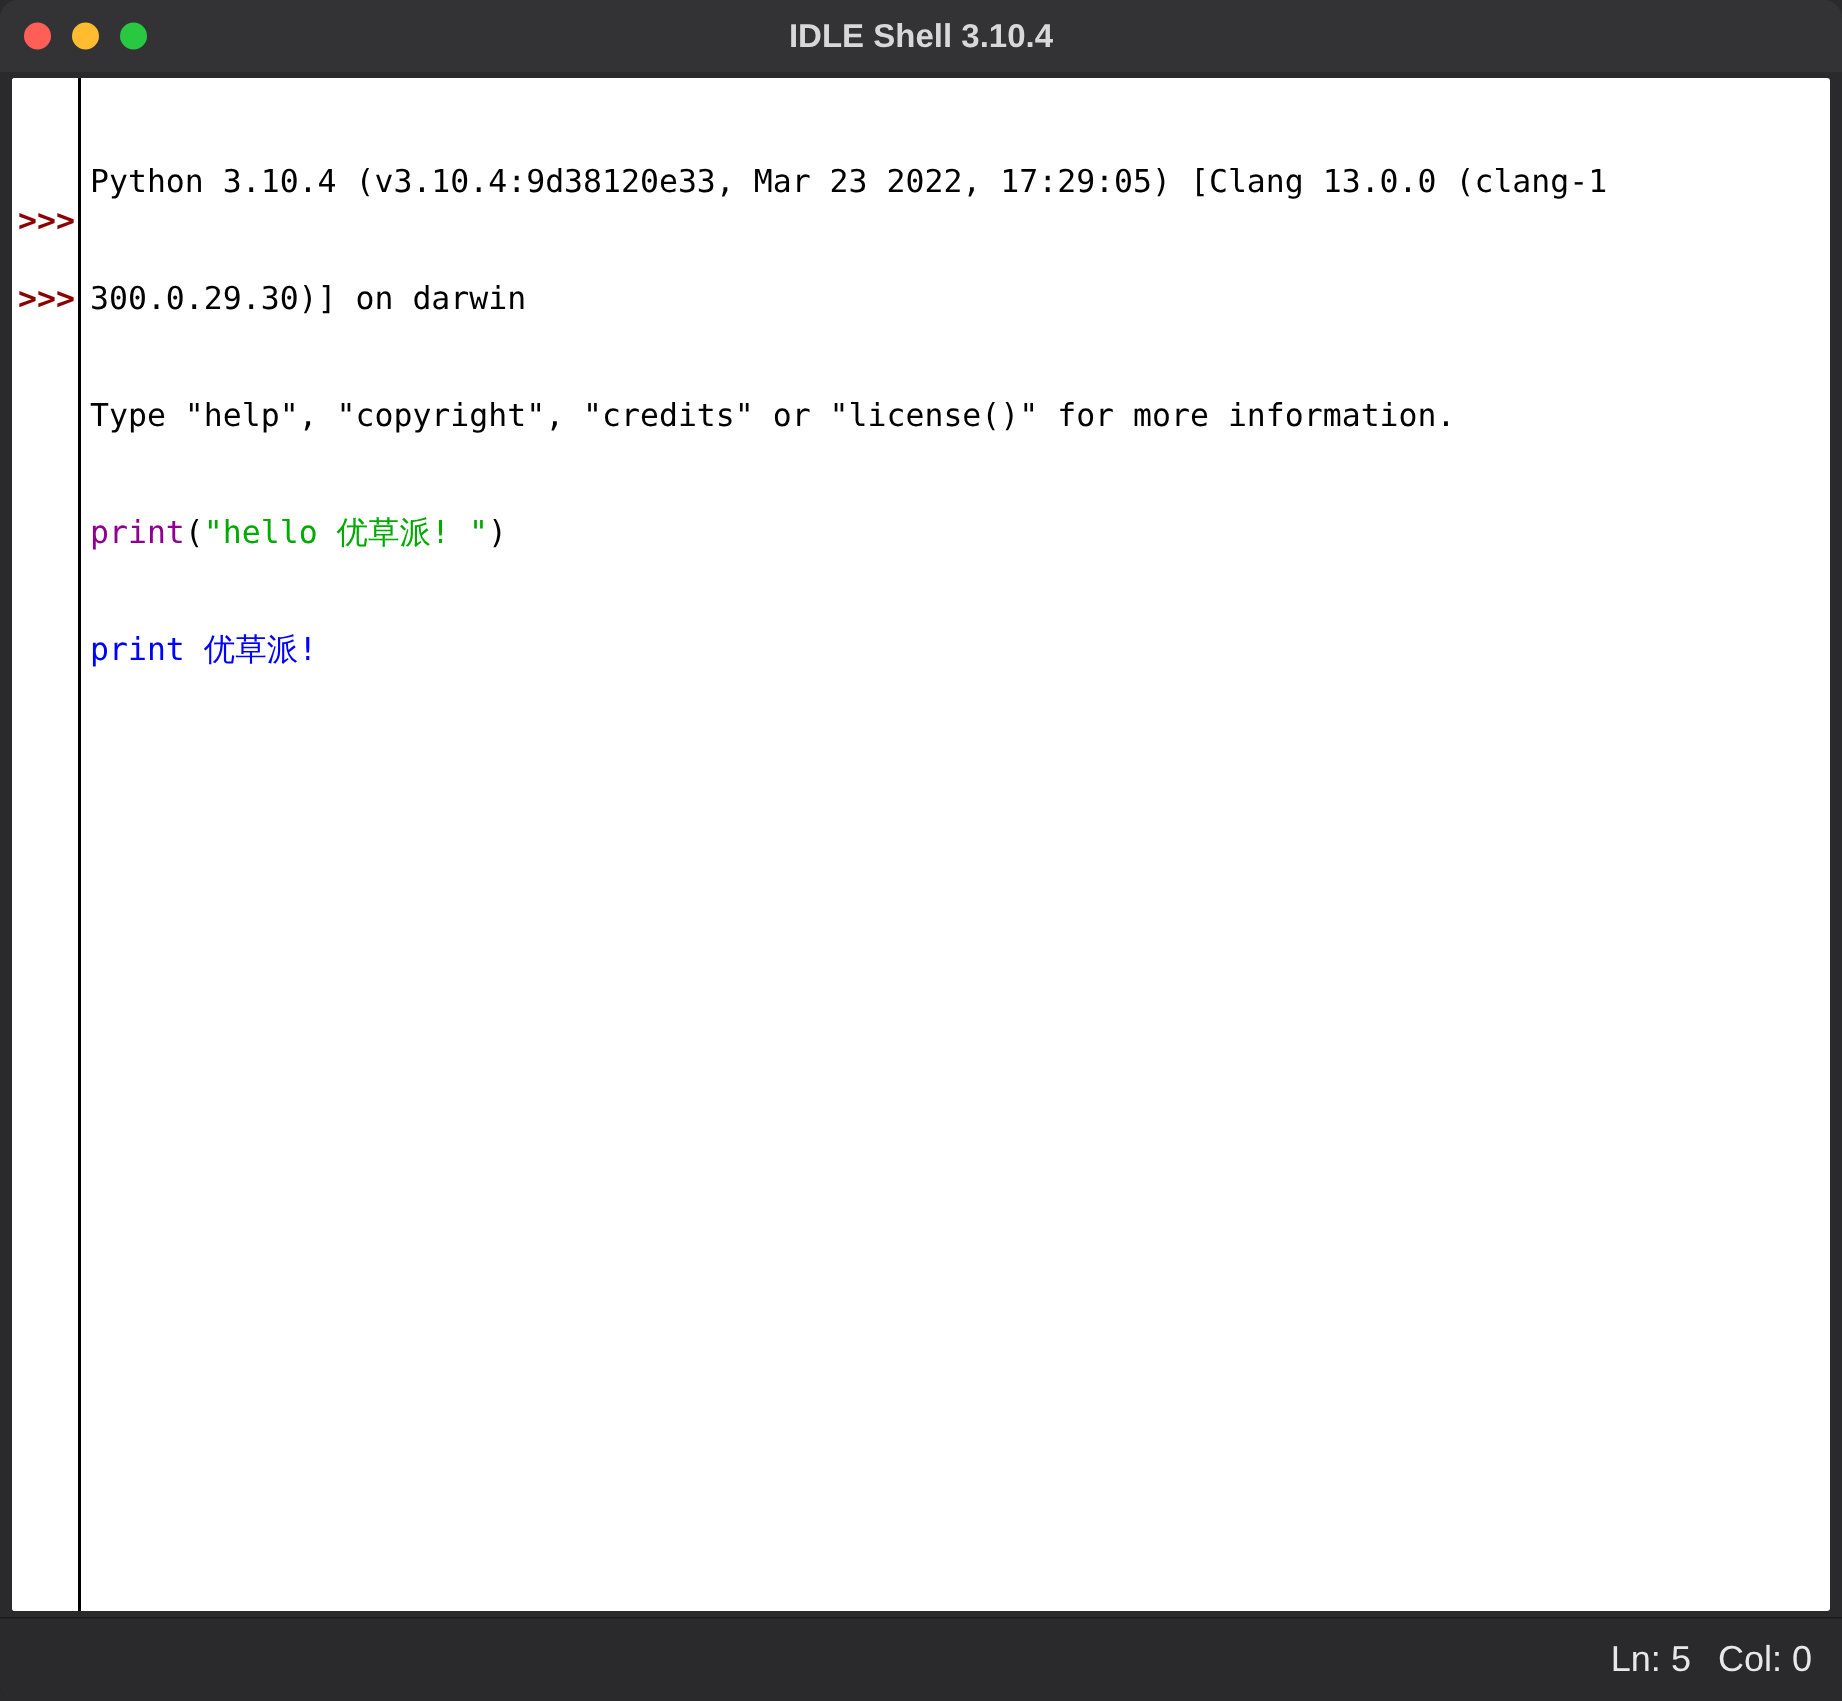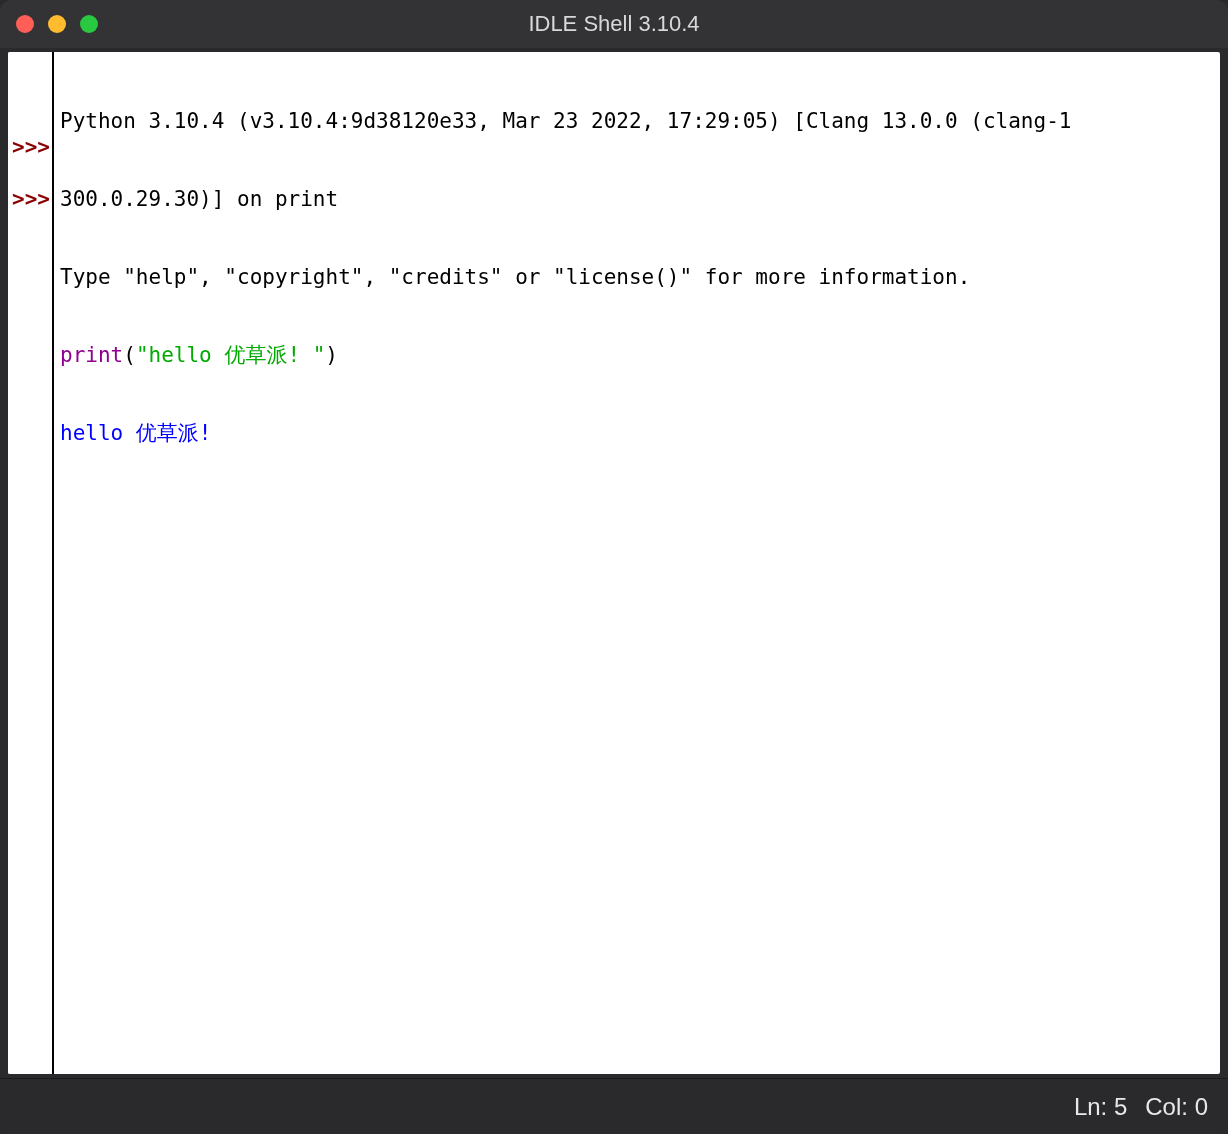--- a/index.html
+++ b/index.html
@@ -47,21 +47,21 @@
     .tl-close { background: #ff5f57; }
     .tl-min { background: #febc2e; }
     .tl-max { background: #28c840; }
     .window-title {
       position: absolute;
       left: 0;
       right: 0;
       text-align: center;
       color: #d8d8d8;
       font-size: 22px;
-      font-weight: 400;
+      font-weight: 700;
       pointer-events: none;
     }
     .content-area {
       flex: 1;
       background: #ffffff;
       display: flex;
       margin: 4px 8px 4px 8px;
       border-radius: 2px;
       overflow: hidden;
       font-family: "Menlo", "Monaco", "Consolas", monospace;
@@ -146,24 +146,24 @@
     <div class="gutter">
       <div class="prompt-empty"></div>
       <div class="prompt-empty"></div>
       <div class="prompt-empty"></div>
       <div class="prompt-marker">&gt;&gt;&gt;</div>
       <div class="prompt-empty"></div>
       <div class="prompt-marker">&gt;&gt;&gt;</div>
     </div>
     <div class="editor">
       <div class="line">Python 3.10.4 (v3.10.4:9d38120e33, Mar 23 2022, 17:29:05) [Clang 13.0.0 (clang-1</div>
-      <div class="line">300.0.29.30)] on print</div>
+      <div class="line">300.0.29.30)] on darwin</div>
       <div class="line">Type "help", "copyright", "credits" or "license()" for more information.</div>
       <div class="line"><span class="py-builtin">print</span><span class="py-paren">(</span><span class="py-string">"hello 优草派! "</span><span class="py-paren">)</span></div>
-      <div class="line"><span class="py-output">hello 优草派!</span></div>
+      <div class="line"><span class="py-output">print 优草派!</span></div>
     </div>
   </div>
 
   <div class="statusbar">
     <span>Ln:</span>
     <span>&nbsp;</span>
     <span>5</span>
     <span class="status-sep"></span>
     <span>Col:</span>
     <span>&nbsp;</span>

